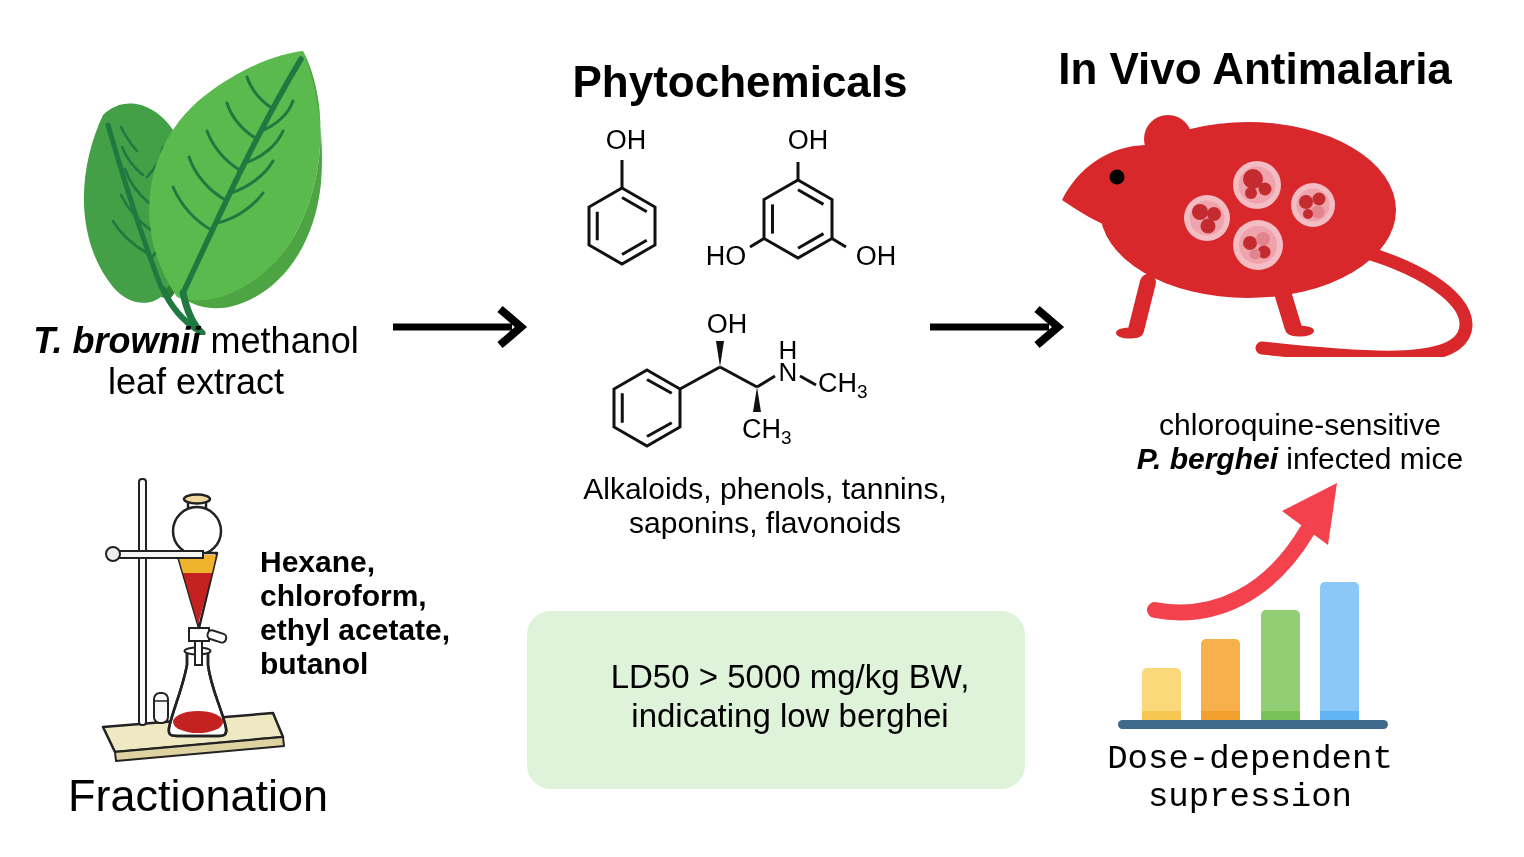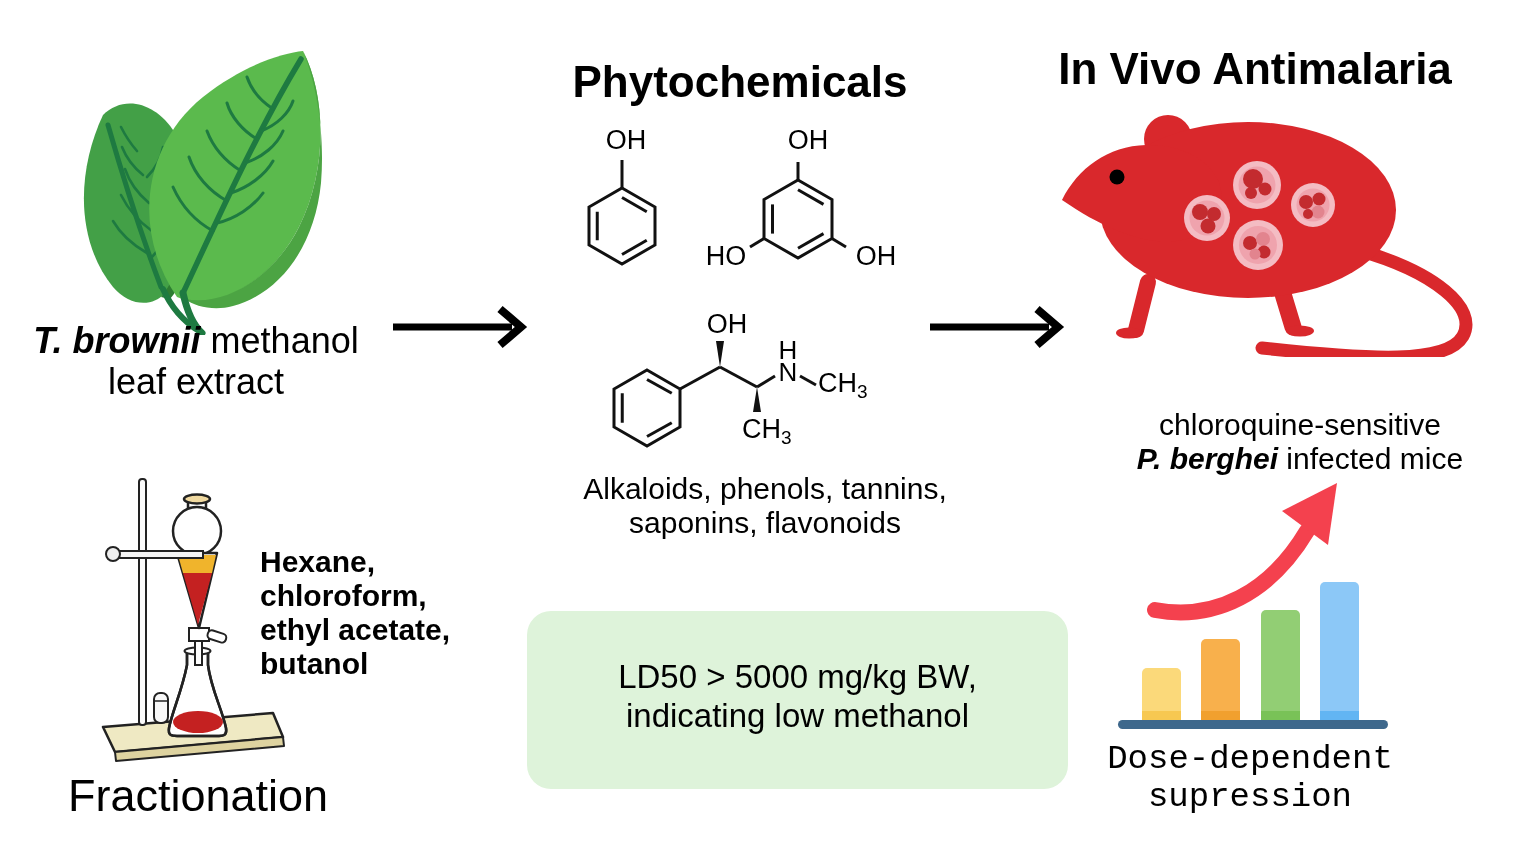--- a/index.html
+++ b/index.html
@@ -216,24 +216,24 @@
 
   <div class="abs cap" style="left:260px; top:545px; width:230px;font-weight:bold;">
     <div>Hexane,</div>
     <div>chloroform,</div>
     <div>ethyl acetate,</div>
     <div>butanol</div>
   </div>
 
   <div class="abs ctr" style="left:48px; top:770px; width:300px; font-size:45px;">Fractionation</div>
 
-  <div class="abs toxbox" style="left:527px; top:611px; width:541px; height:178px;">
+  <div class="abs toxbox" style="left:527px; top:611px; width:470px; height:178px;padding-left:28px;">
     <div class="ctr toxtext" style="padding-top:46px;">
       <div>LD50 &gt; 5000 mg/kg BW,</div>
-      <div>indicating low methanol</div>
+      <div>indicating low berghei</div>
     </div>
   </div>
 
   <svg class="abs" style="left:1115px; top:468px;" width="290" height="266" viewBox="0 0 290 266">
 
     <rect x="27" y="200" width="39" height="52" rx="5" fill="#FBD97A"></rect>
     <rect x="27" y="243" width="39" height="9" fill="#F7C851"></rect>
     <rect x="86" y="171" width="39" height="81" rx="5" fill="#F8B04C"></rect>
     <rect x="86" y="243" width="39" height="9" fill="#F1A02E"></rect>
     <rect x="146" y="142" width="39" height="110" rx="5" fill="#92CE74"></rect>

